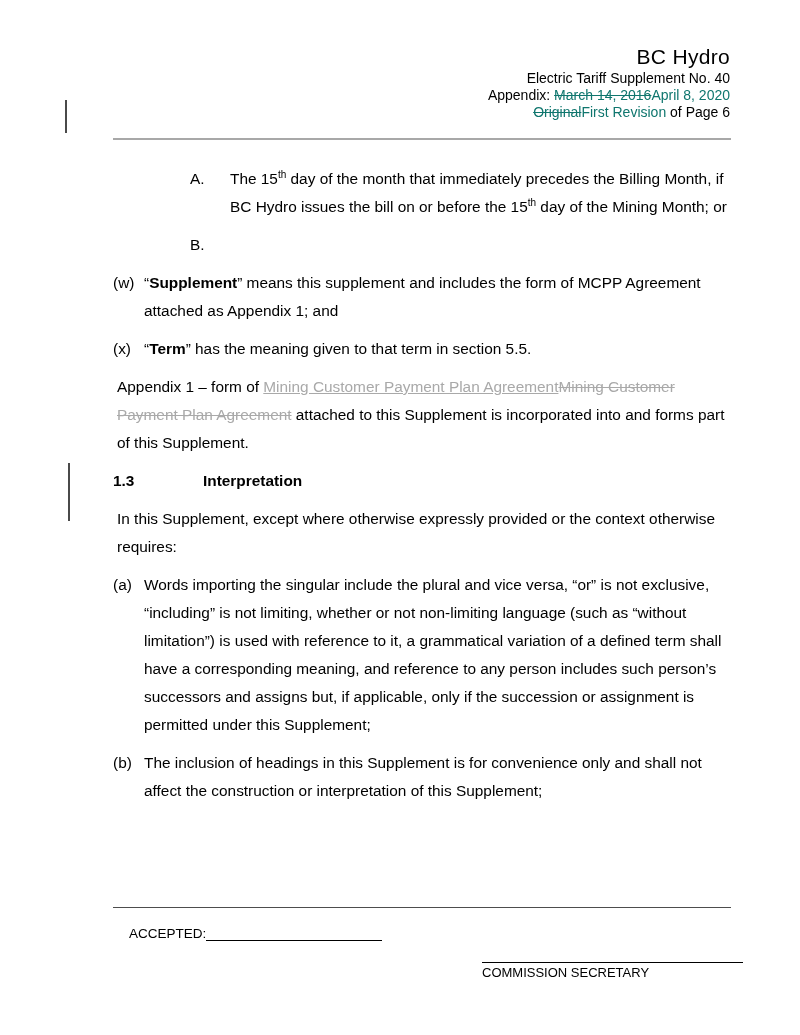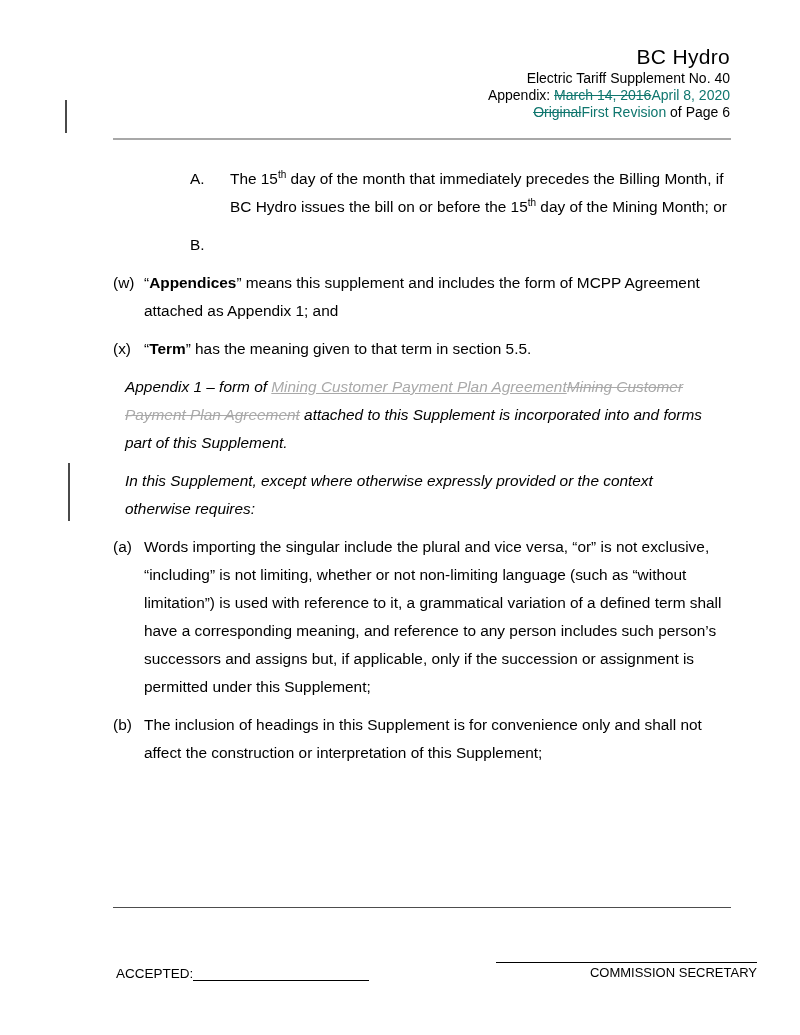--- a/index.html
+++ b/index.html
@@ -20,40 +20,40 @@
   .rev-del{text-decoration:line-through;}
   .rev-ins{}
 
   
   .rule{position:absolute;left:113px;width:618px;height:0;}
   .rule-top{top:138px;border-top:2px solid #a8a8a8;}
   .rule-bottom{top:907px;border-top:1.5px solid #4d4d4d;}
 
   
   .content{position:absolute;top:165px;left:113px;width:618px;font-size:15.4px;line-height:28px;}
-  .blk{margin:0 12px 10px;font-style:italic;}
+  .blk{margin:0 4px 10px;}
   .ab-item{display:flex;margin:0 0 10px;}
   .ab-label{margin-left:77px;width:40px;flex:none;}
   .ab-text{width:501px;}
   .li-item{display:flex;margin:0 0 10px;}
   .li-label{width:31px;flex:none;}
   .li-text{flex:1;}
   .heading{display:flex;font-weight:700;margin:4px 0 10px;}
   .heading .num{width:90px;flex:none;}
   sup.sp{font-size:10px;vertical-align:super;line-height:0;}
   .b{font-weight:700;}
   .ins-body{color:#a9a9a9;text-decoration:underline;}
   .del-body{color:#a9a9a9;text-decoration:line-through;}
 
   
-  .footer-left{position:absolute;left:116px;top:919px;width:253px;font-size:13.5px;margin-top:40px;}
+  .footer-left{position:absolute;left:129px;top:919px;width:253px;font-size:13.5px;}
   .f-row{display:flex;align-items:flex-end;height:22px;margin-bottom:5px;}
   .f-row .lbl{flex:none;}
   .blank-line{flex:1;border-bottom:1.5px solid #000;height:100%;}
-  .footer-right{position:absolute;left:496px;top:948px;width:261px;font-size:13px;text-align:right;}
+  .footer-right{position:absolute;left:482px;top:948px;width:261px;font-size:13px;}
   .sig-line{border-bottom:1.5px solid #000;height:14px;margin-bottom:2px;}
 </style>
 </head>
 <body>
 
 <div class="page">
 
   <div class="change-bar bar-header"></div>
   <div class="change-bar bar-appendix"></div>
 
@@ -72,31 +72,35 @@
       <span class="ab-label">A.</span>
       <div class="ab-text"><span>The 15</span><sup class="sp">th</sup><span> day of the month that immediately precedes the Billing Month, if BC Hydro issues the bill on or before the 15</span><sup class="sp">th</sup><span> day of the Mining Month; or</span></div>
     </div>
 
     <div class="ab-item">
       <span class="ab-label">B.</span>
     </div>
 
     <div class="li-item">
       <span class="li-label">(w)</span>
-      <div class="li-text"><span>“</span><span class="b">Appendices</span><span>” means this supplement and includes the form of MCPP Agreement attached as Appendix 1; and</span></div>
+      <div class="li-text"><span>“</span><span class="b">Supplement</span><span>” means this supplement and includes the form of MCPP Agreement attached as Appendix 1; and</span></div>
     </div>
 
     <div class="li-item">
       <span class="li-label">(x)</span>
       <div class="li-text"><span>“</span><span class="b">Term</span><span>” has the meaning given to that term in section 5.5.</span></div>
     </div>
 
 
     <div class="blk"><span>Appendix 1 – form of </span><span class="ins-body">Mining Customer Payment Plan Agreement</span><span class="del-body">Mining Customer Payment Plan Agreement</span><span> attached to this Supplement is incorporated into and forms part of this Supplement.</span></div>
 
+    <div class="heading">
+      <span class="num">1.3</span>
+      <span>Interpretation</span>
+    </div>
 
     <div class="blk">In this Supplement, except where otherwise expressly provided or the context otherwise requires:</div>
 
     <div class="li-item">
       <span class="li-label">(a)</span>
       <div class="li-text">Words importing the singular include the plural and vice versa, “or” is not exclusive, “including” is not limiting, whether or not non-limiting language (such as “without limitation”) is used with reference to it, a grammatical variation of a defined term shall have a corresponding meaning, and reference to any person includes such person’s successors and assigns but, if applicable, only if the succession or assignment is permitted under this Supplement;</div>
     </div>
 
     <div class="li-item">
       <span class="li-label">(b)</span>

